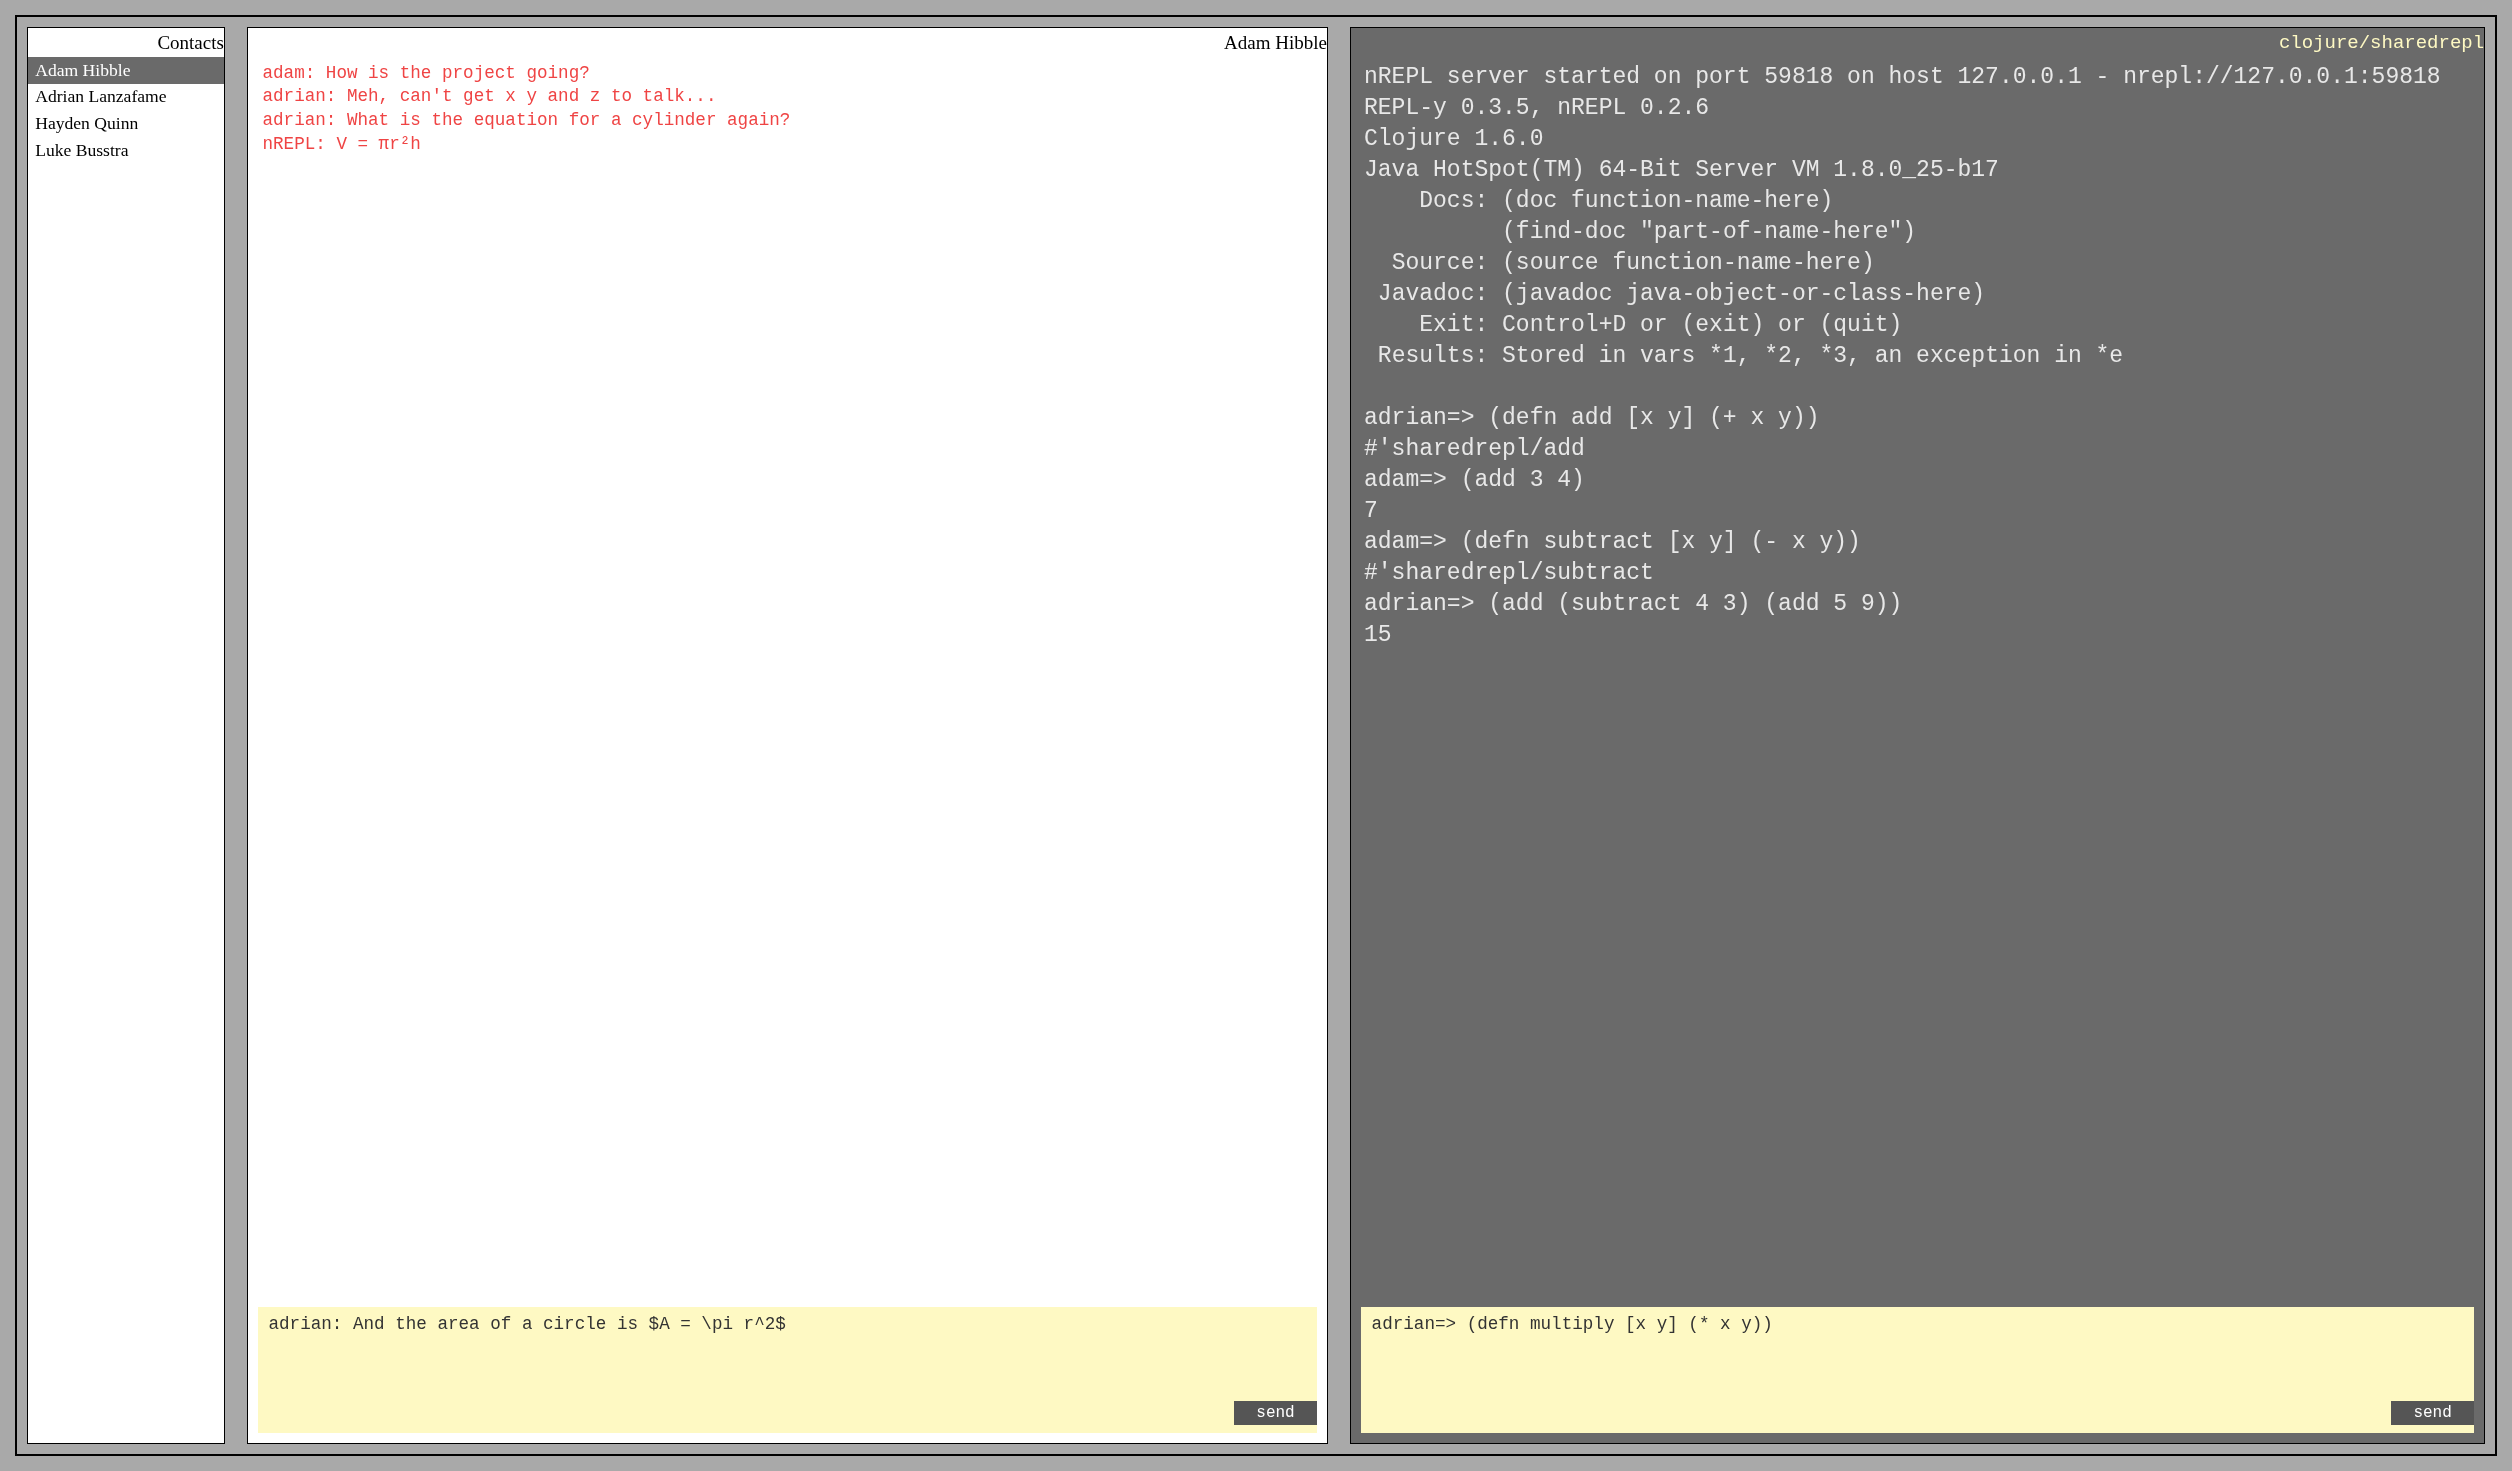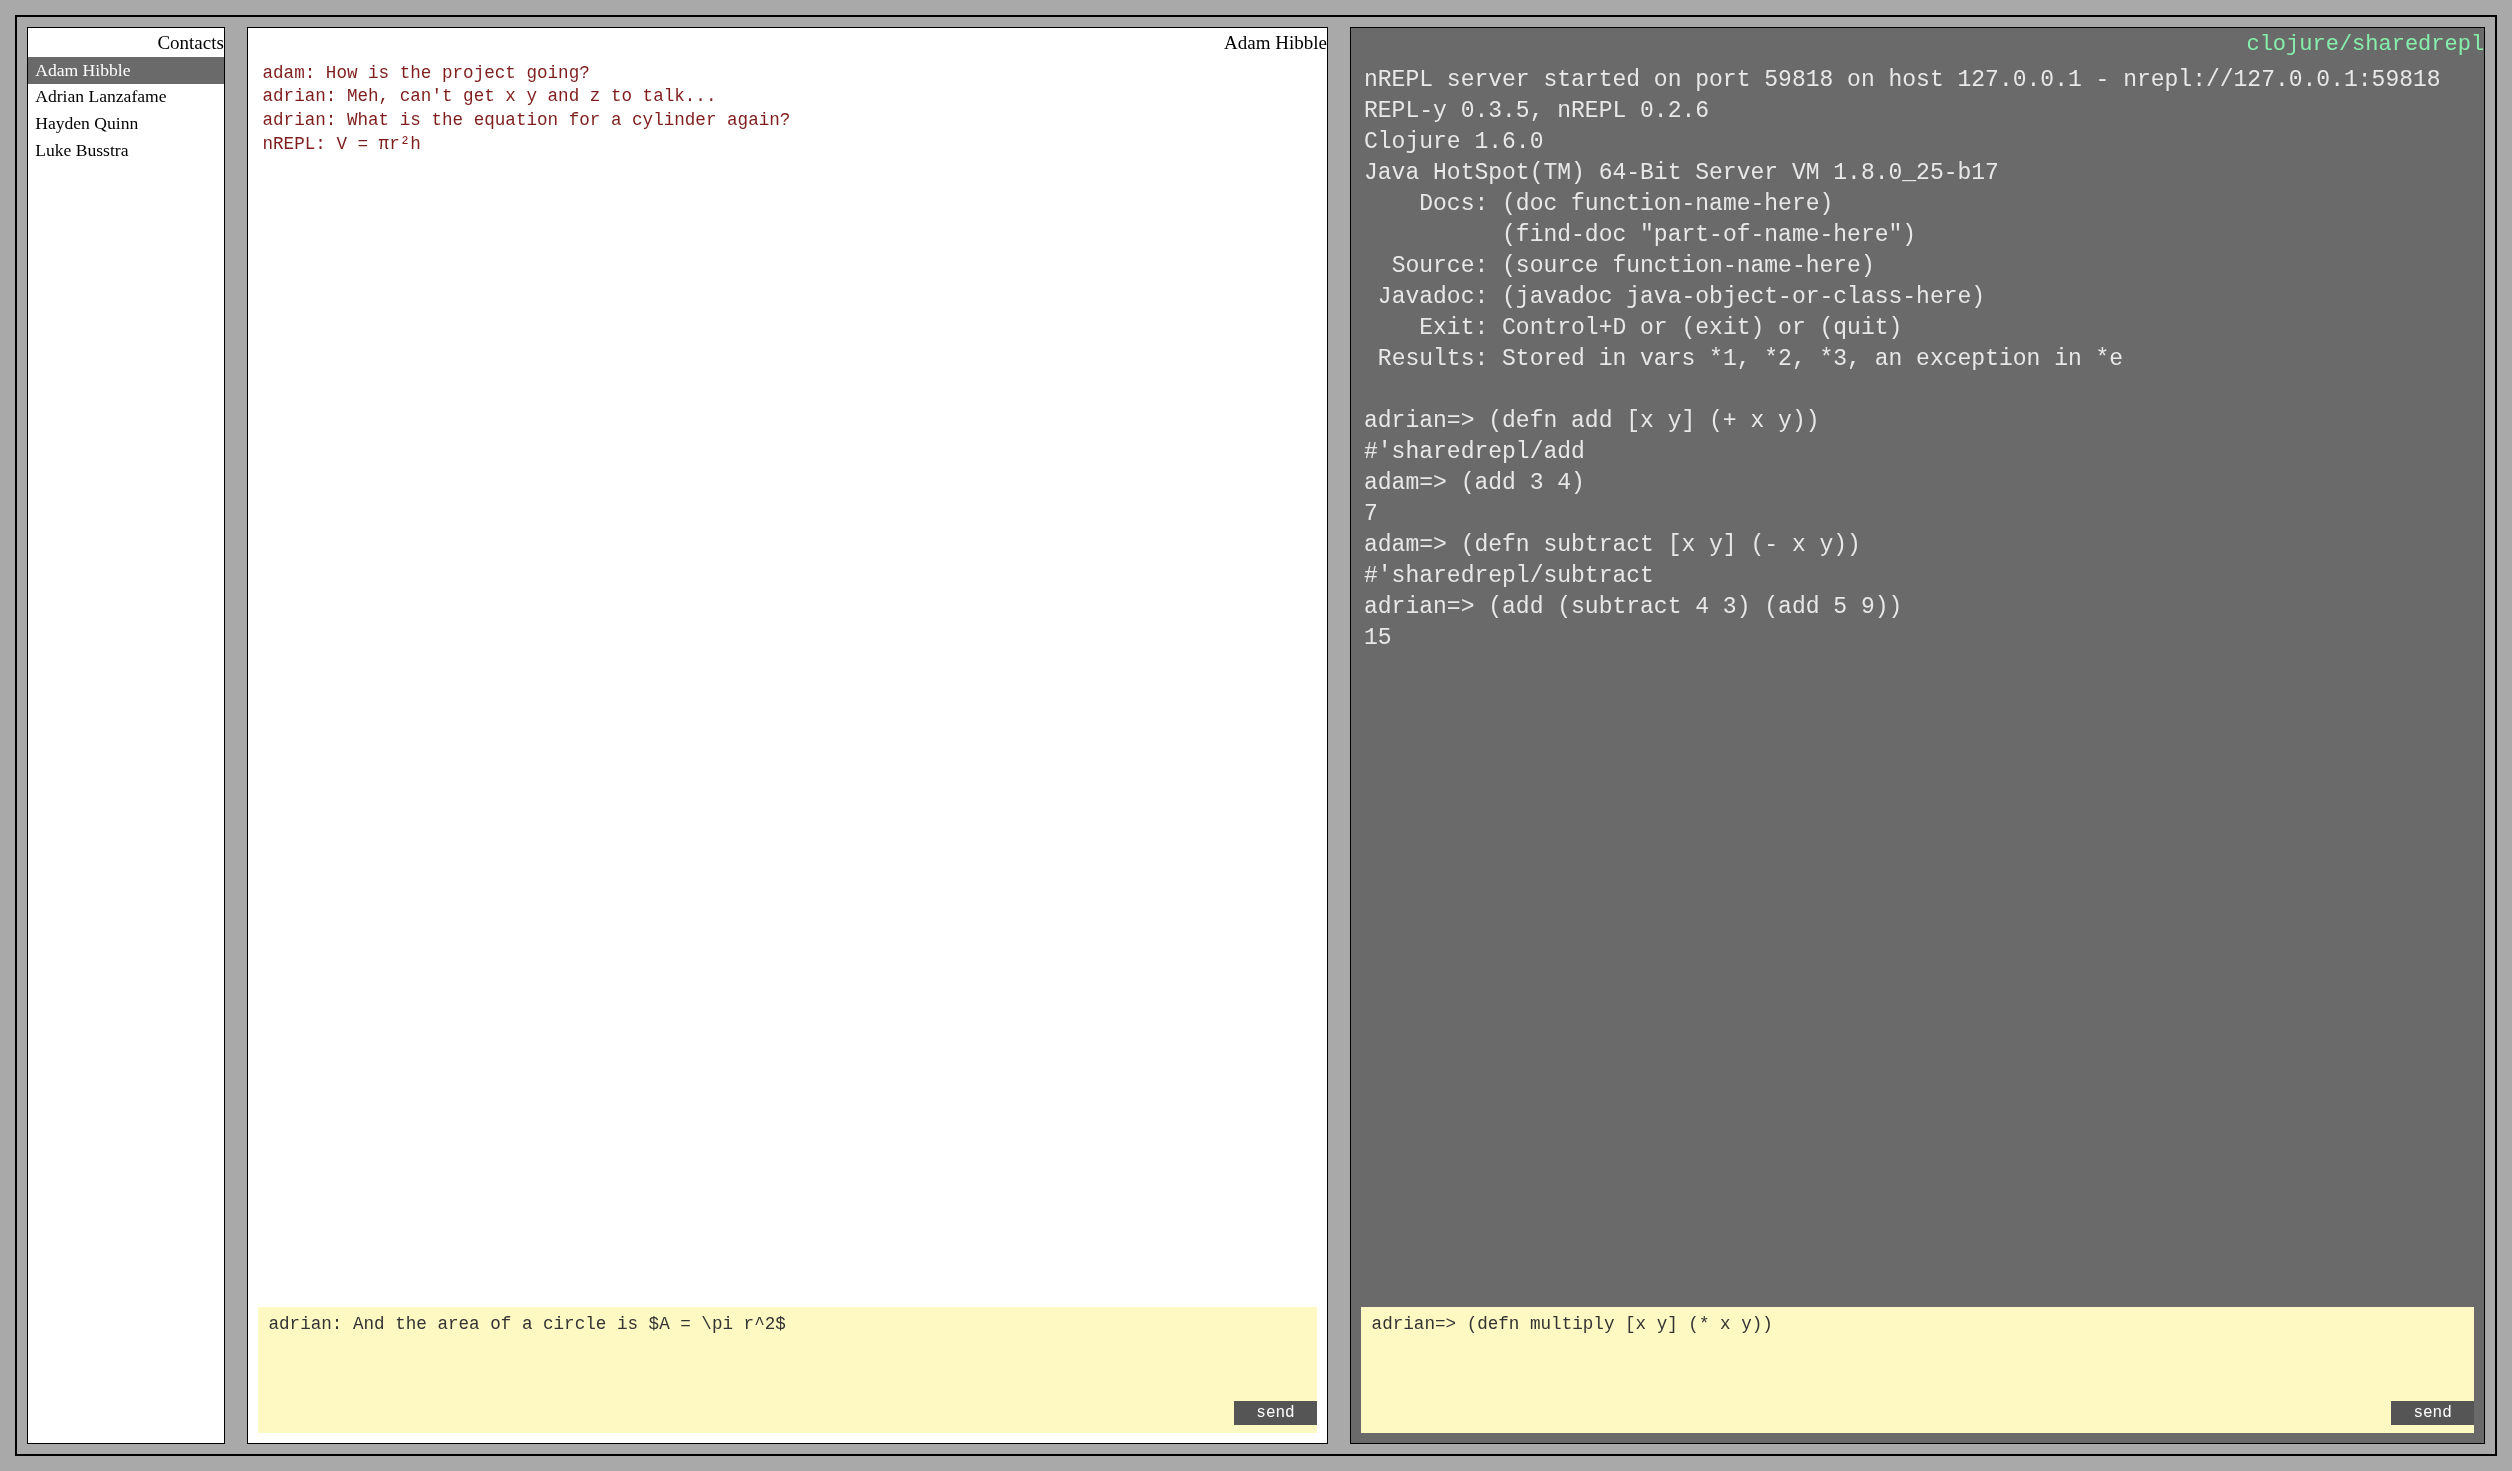--- a/index.html
+++ b/index.html
@@ -37,22 +37,22 @@
     color: #e8e8e8;
   }
   .panel-title {
     text-align: right;
     font-size: 19px;
     padding: 4.4px 0 2.9px 0;
     font-family: Georgia, "Times New Roman", serif;
   }
   .panel-title.mono {
     font-family: "Courier New", monospace;
-    font-size: 22px;
-    color: #86efac;
+    font-size: 19px;
+    color: #fef9c3;
   }
   .contacts-list {
     display: flex;
     flex-direction: column;
     font-family: Georgia, "Times New Roman", serif;
     font-size: 17.6px;
   }
   .contact-item {
     padding: 1.5px 7.3px;
     cursor: pointer;
@@ -60,21 +60,21 @@
   }
   .contact-item.selected {
     background: #6a6a6a;
     color: #fff;
   }
   .chat-body {
     flex: 1;
     padding: 4.4px 14.6px;
     font-size: 17.6px;
     line-height: 1.35;
-    color: #7f1d1d;
+    color: #ef4444;
     overflow: auto;
     white-space: pre-wrap;
   }
   .repl-body {
     flex: 1;
     padding: 4.4px 13px;
     font-size: 23px;
     line-height: 1.35;
     overflow: auto;
     white-space: pre-wrap;

